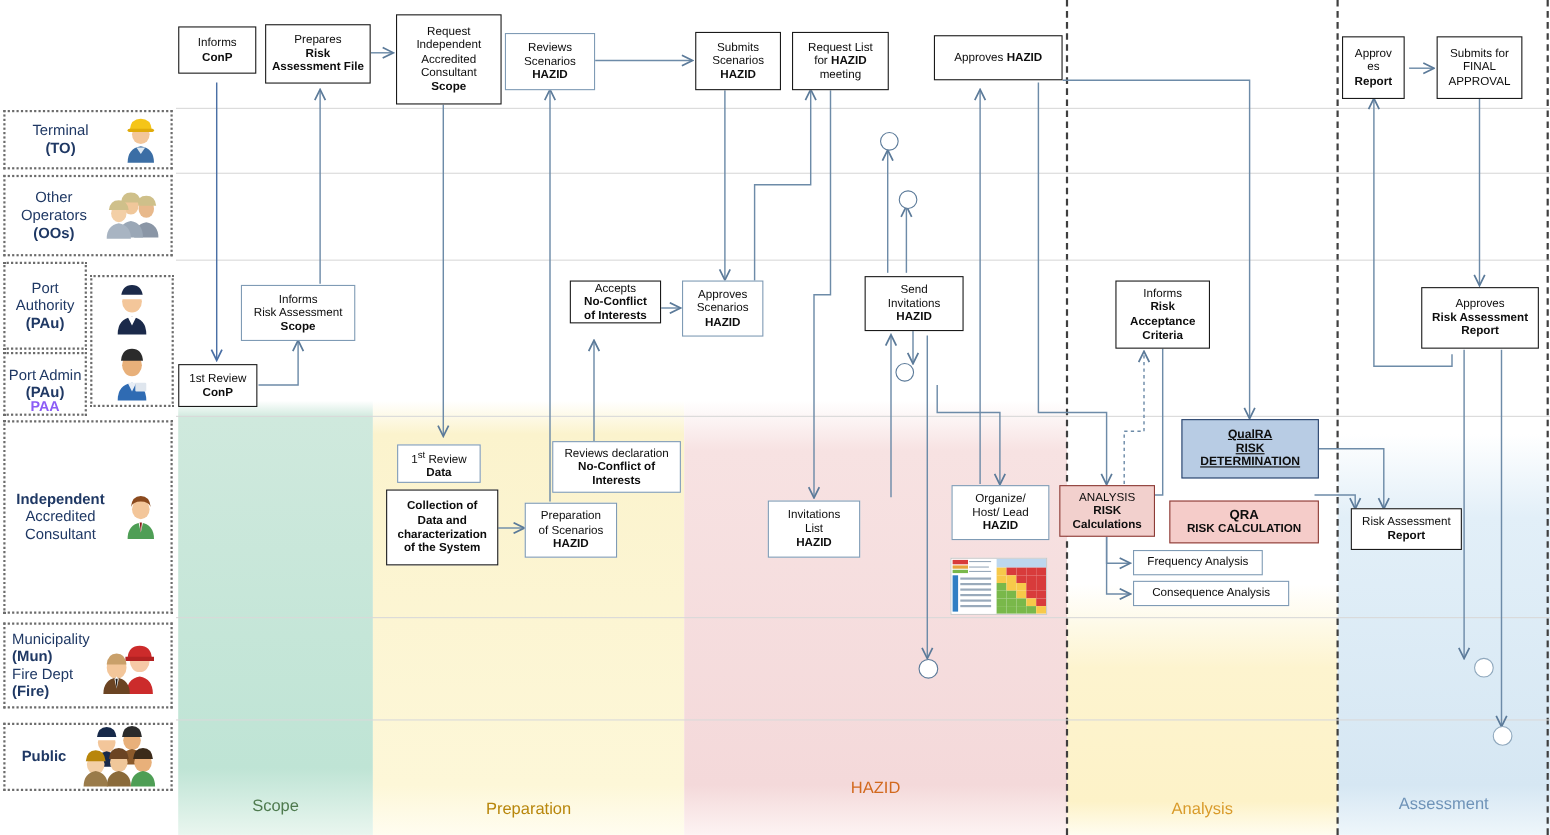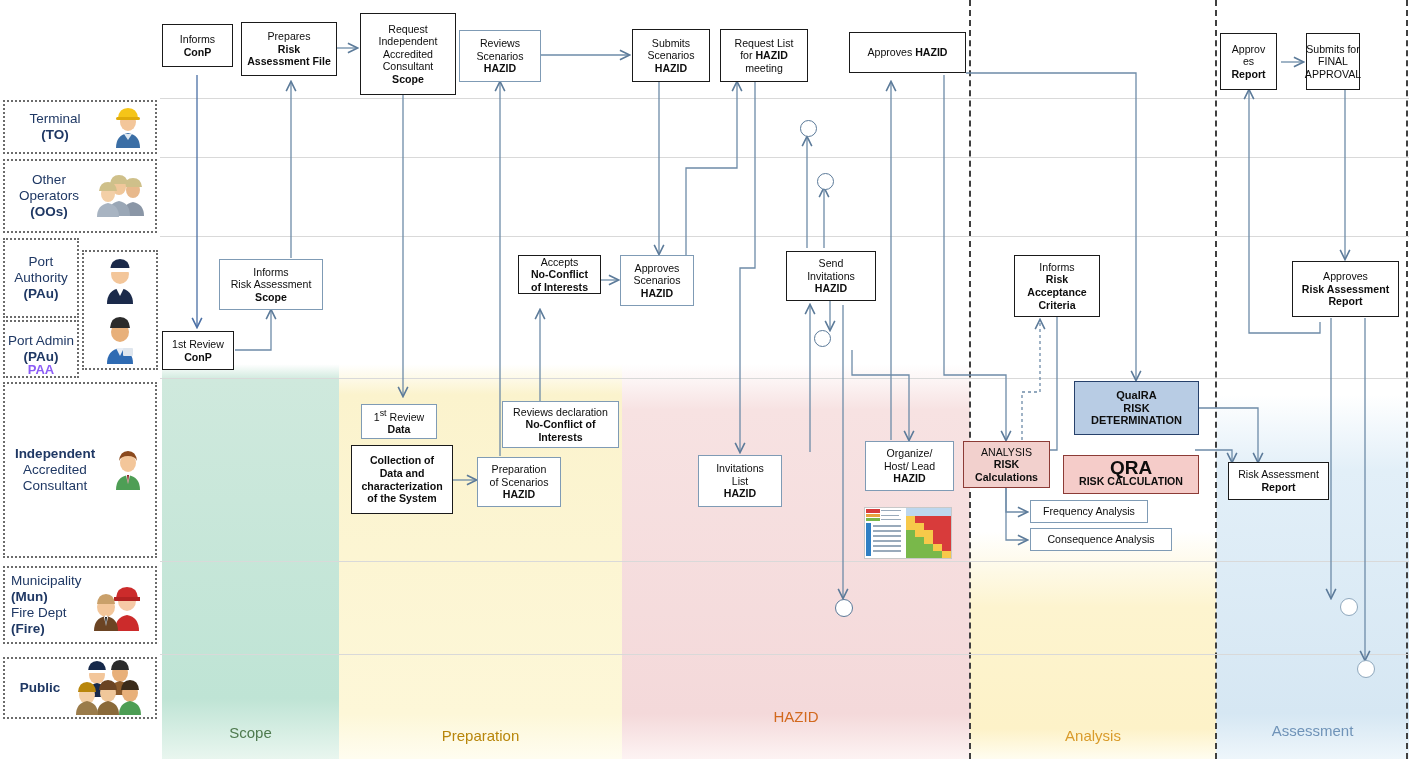--- a/index.html
+++ b/index.html
@@ -23,21 +23,21 @@
   
   .phasediv{position:absolute;top:0;bottom:0;width:0;border-left:2px dashed #3f3f3f;}
 
   
   .node{position:absolute;box-sizing:border-box;border:1.4px solid #1a1a1a;background:#fff;
         display:flex;align-items:center;justify-content:center;text-align:center;
         font-size:10.6px;line-height:12.6px;color:#0d0d0d;padding:2px 3px;}
   .node.soft{border-color:#7f9bb5;}
   .node .l{display:block;}
   .node .b{display:block;font-weight:bold;}
-  .node.blue{background:#b8cce4;border-color:#27416b;font-size:11px;}
+  .node.blue{background:#b8cce4;border-color:#27416b;font-size:11px;text-decoration:underline;}
   .node.pink{background:#f2d0cd;border-color:#8c3b36;}
   .node.pink2{background:#f5ccc9;border-color:#8c3b36;}
 
   
   #wires{position:absolute;left:0;top:0;width:1409px;height:759px;pointer-events:none;}
 
   
   .thumb{position:absolute;border:1px solid #c8c8c8;background:#fff;overflow:hidden;}
 </style>
 </head>
@@ -354,21 +354,21 @@
   </div>
 
   <div class="node" style="left:1220px;top:33px;width:57px;height:57px;">
     <div>
         <span class="l">Approv</span>
         <span class="l">es</span>
         <span class="b">Report</span>
       </div>
   </div>
 
-  <div class="node" style="left:1306px;top:33px;width:54px;height:57px;">
+  <div class="node" style="left:1306px;top:33px;width:78px;height:57px;">
     <div>
         <span class="l">Submits for</span>
         <span class="l">FINAL</span>
         <span class="l">APPROVAL</span>
       </div>
   </div>
 
   <div class="node soft" style="left:219px;top:259px;width:104px;height:51px;">
     <div>
         <span class="l">Informs</span>
@@ -484,21 +484,21 @@
   <div class="node blue" style="left:1074px;top:381px;width:125px;height:54px;">
     <div>
         <span class="b">QualRA</span>
         <span class="b">RISK</span>
         <span class="b">DETERMINATION</span>
       </div>
   </div>
 
   <div class="node pink2" style="left:1063px;top:455px;width:136px;height:39px;">
     <div>
-        <span class="b" style="font-size:19px;text-align:center;">QRA</span>
+        <span class="b" style="font-size:12px;text-align:center;">QRA</span>
         <span class="b">RISK  CALCULATION</span>
       </div>
   </div>
 
   <div class="node soft" style="left:1030px;top:500px;width:118px;height:23px;">
     <div>
         <span class="l">Frequency Analysis</span>
       </div>
   </div>
 

